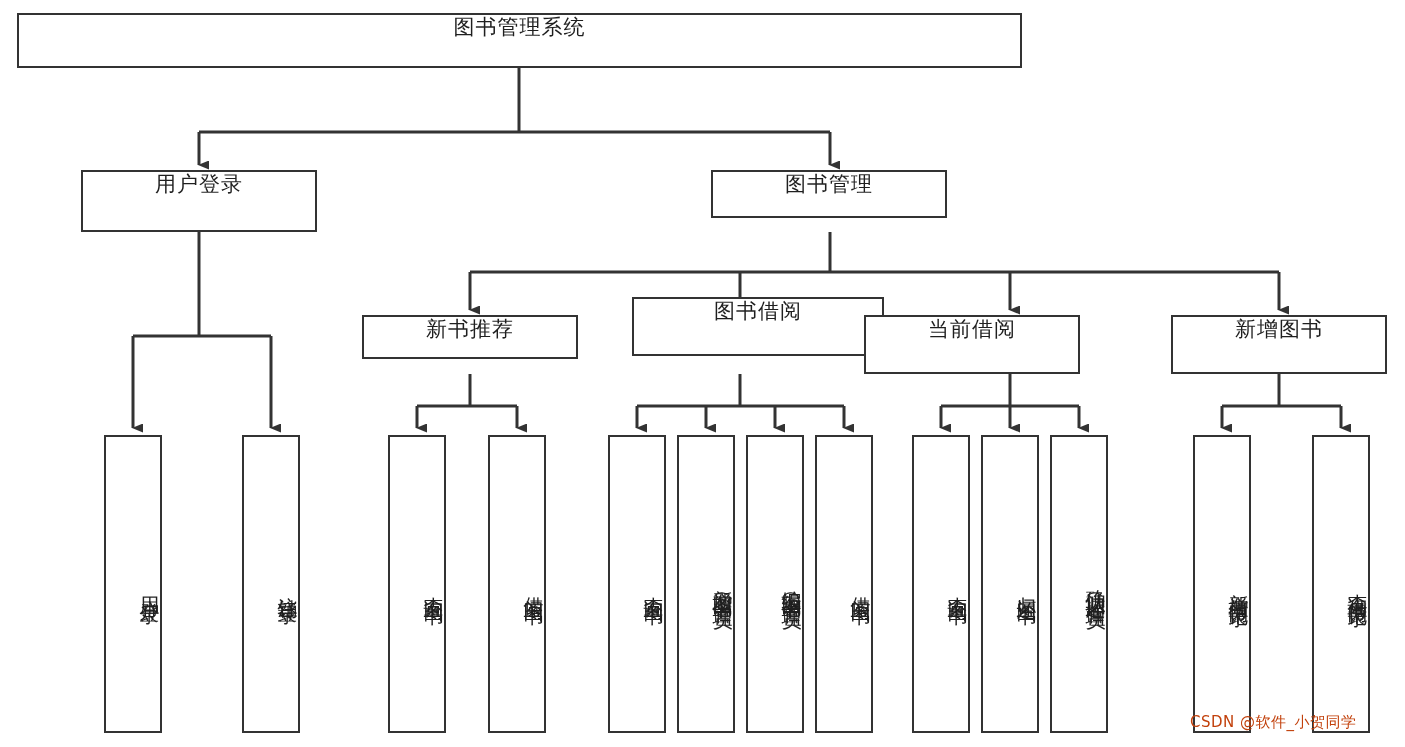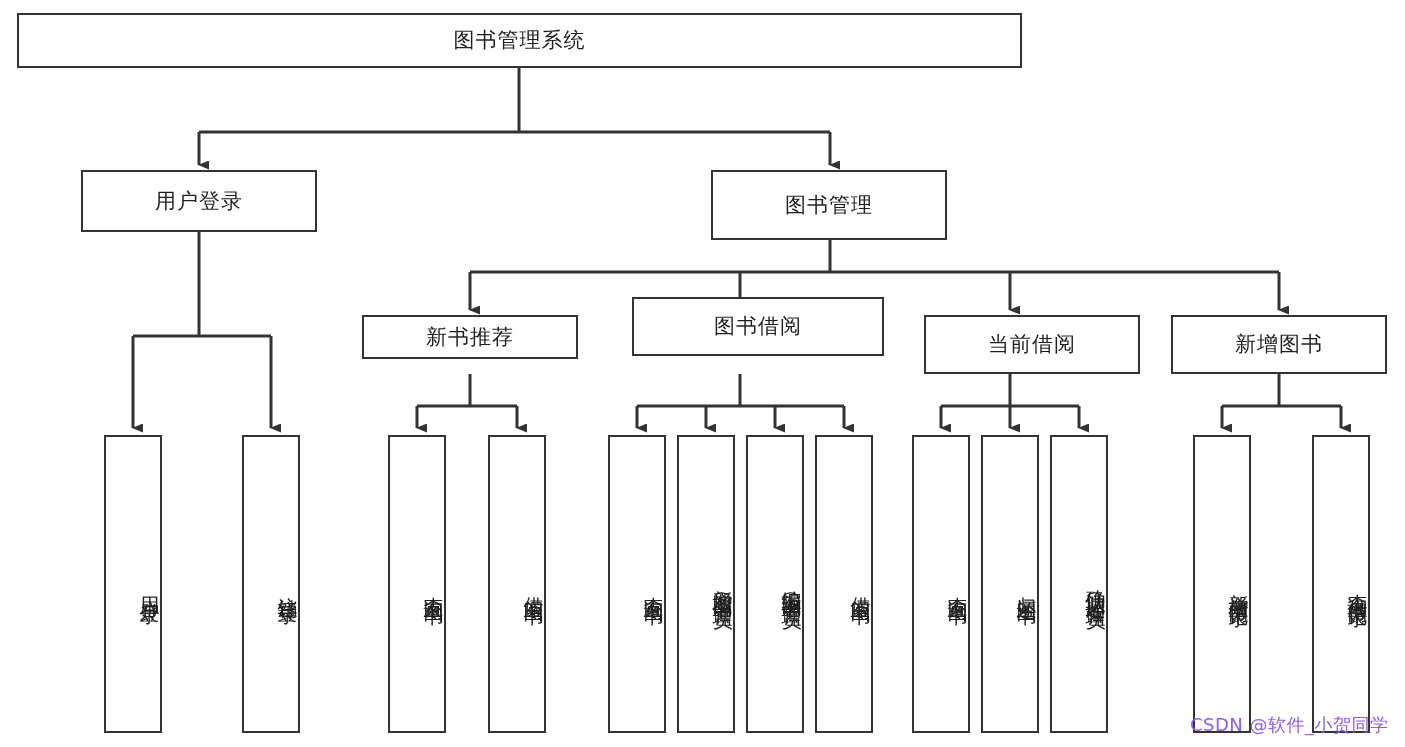--- a/index.html
+++ b/index.html
@@ -24,21 +24,21 @@
     top: 0;
     width: 1405px;
     height: 747px;
   }
   .node {
     position: absolute;
     box-sizing: border-box;
     border: 2px solid #333333;
     background: #ffffff;
     display: flex;
-    align-items: center;
+    align-items: flex-start;
     justify-content: center;
     color: #222222;
   }
   .node-label {
     display: block;
     text-align: center;
     line-height: 1.18;
     color: #1f1f1f;
   }
   .node.horizontal .node-label {
@@ -54,22 +54,22 @@
   }
   .node.vertical .node-label {
     writing-mode: vertical-rl;
     text-orientation: upright;
     font-size: 20px;
     letter-spacing: 3px;
     line-height: 1.05;
   }
   .watermark {
     position: absolute;
-    font-size: 18px;
-    color: #8b5cf6;
+    font-size: 15px;
+    color: #c2410c;
     white-space: nowrap;
     letter-spacing: 0.5px;
     pointer-events: none;
   }
 </style>
 </head>
 <body>
 
 <div id="diagram-root">
 
@@ -126,31 +126,31 @@
     </g>
   </svg>
 
   <div class="node horizontal" style="left:17px; top:13px; width:1005px; height:55px;">
     <span class="node-label">图书管理系统</span>
   </div>
 
   <div class="node horizontal" style="left:81px; top:170px; width:236px; height:62px;">
     <span class="node-label">用户登录</span>
   </div>
-  <div class="node horizontal" style="left:711px; top:170px; width:236px; height:70px;">
+  <div class="node horizontal" style="left:711px; top:170px; width:236px; height:48px;">
     <span class="node-label">图书管理</span>
   </div>
 
   <div class="node horizontal" style="left:362px; top:315px; width:216px; height:44px;">
     <span class="node-label">新书推荐</span>
   </div>
   <div class="node horizontal" style="left:632px; top:297px; width:252px; height:59px;">
     <span class="node-label">图书借阅</span>
   </div>
-  <div class="node horizontal" style="left:924px; top:315px; width:216px; height:59px;">
+  <div class="node horizontal" style="left:864px; top:315px; width:216px; height:59px;">
     <span class="node-label">当前借阅</span>
   </div>
   <div class="node horizontal" style="left:1171px; top:315px; width:216px; height:59px;">
     <span class="node-label">新增图书</span>
   </div>
 
   <div class="node vertical" style="left:104px; top:435px; width:58px; height:298px;">
     <span class="node-label">用户登录</span>
   </div>
   <div class="node vertical" style="left:242px; top:435px; width:58px; height:298px;">

